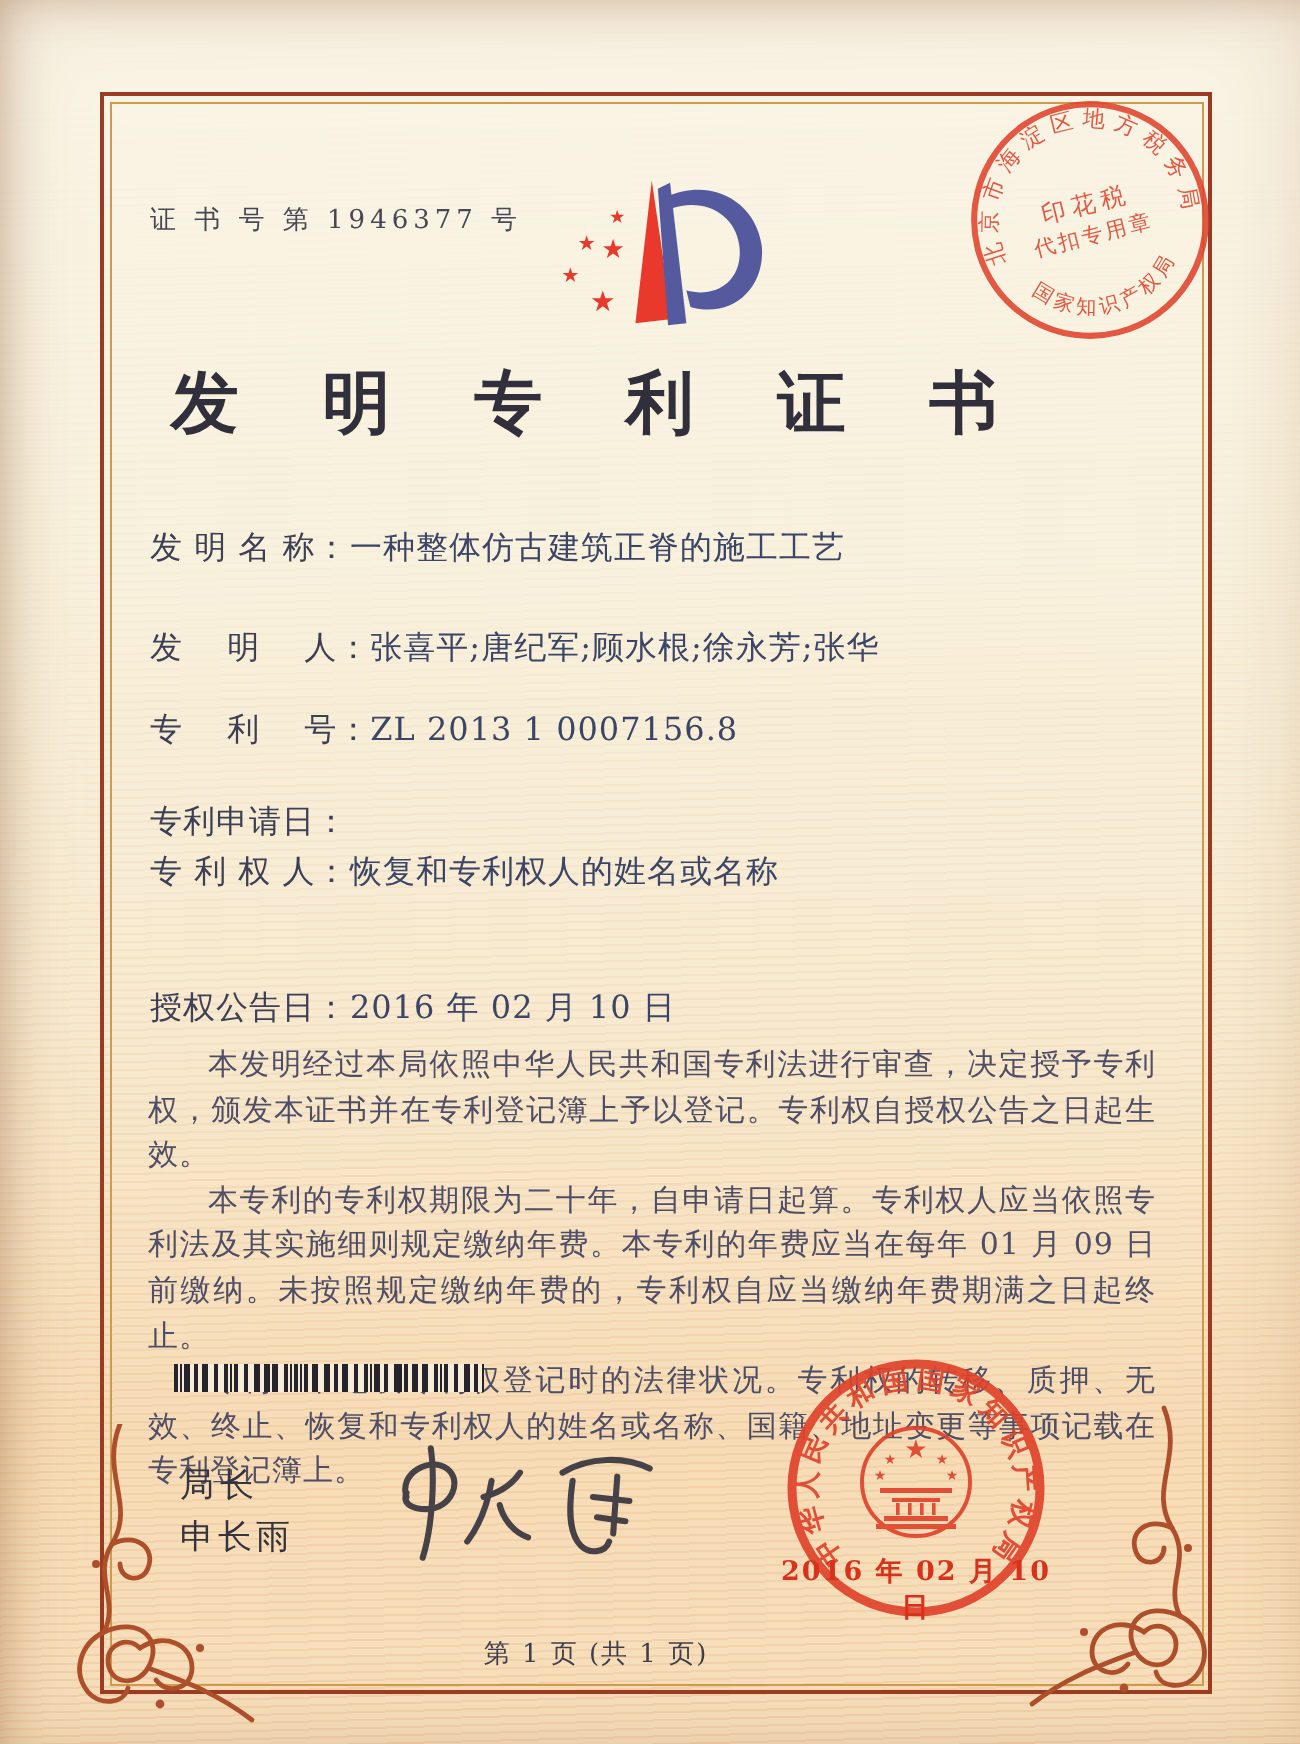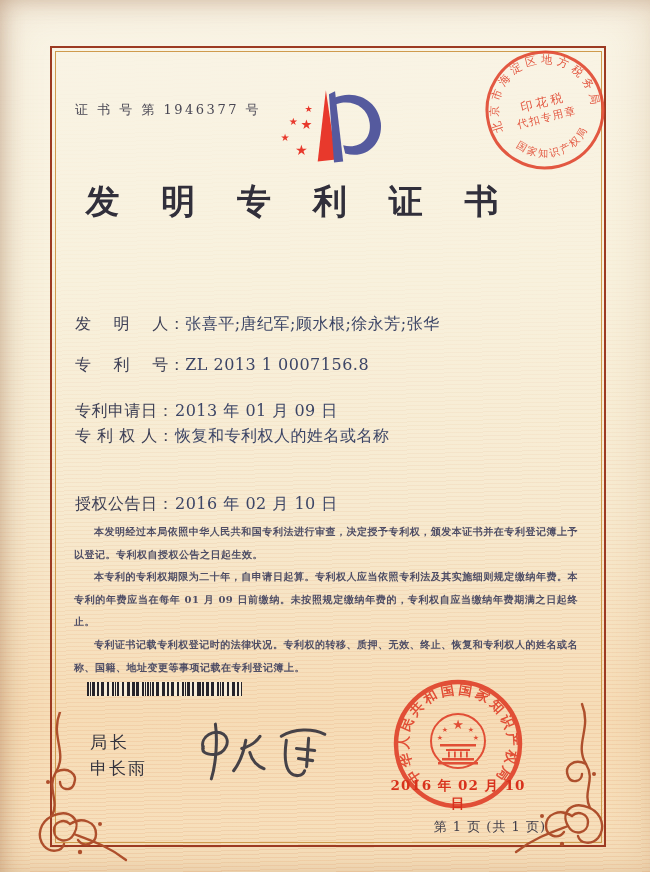--- a/index.html
+++ b/index.html
@@ -17,35 +17,35 @@
   .frame-outer{position:absolute;left:50px;top:46px;width:552px;height:797px;border:2.5px solid #9c3a22;}
   .frame-inner{position:absolute;inset:2.5px;border:1.5px solid #cf9a4c;}
   .cert-no{position:absolute;left:75px;top:101px;font-size:13px;letter-spacing:2.5px;color:#494754;}
   .logo{position:absolute;left:278px;top:88px;width:110px;height:82px;}
   .tax-stamp{position:absolute;left:482px;top:47px;width:126px;height:126px;opacity:.88;transform:rotate(-14deg);}
   .title{position:absolute;left:50px;top:179px;width:484px;margin:0;text-align:center;
     font-size:34px;font-weight:bold;letter-spacing:15px;color:#312f3b;text-indent:15px;}
   .field-row{position:absolute;left:75px;width:480px;display:flex;font-size:16px;color:#3d3f55;white-space:nowrap;}
   .f-label{flex:0 0 100px;letter-spacing:.5px;}
   .f-value{color:#3c4566;letter-spacing:.5px;}
-  .body-text{position:absolute;left:74px;top:521px;width:504px;font-size:10px;line-height:22.6px;
-    color:#4f4e66;text-align:justify;font-weight:bold;}
+  .body-text{position:absolute;left:74px;top:521px;width:504px;font-size:15px;line-height:22.6px;
+    color:#4f4e66;text-align:justify;}
   .body-text p{margin:0;text-indent:2em;letter-spacing:.5px;}
   .barcode{position:absolute;left:87px;top:682px;width:155px;height:14px;background-color:#f6ecd8;
     background-image:
       repeating-linear-gradient(90deg,#26242a 0 2px,transparent 2px 5px),
       repeating-linear-gradient(90deg,#26242a 0 1px,transparent 1px 7px),
       repeating-linear-gradient(90deg,transparent 0 3px,#26242a 3px 4px,transparent 4px 11px);}
   .director-title{position:absolute;left:90px;top:731px;font-size:17px;color:#35343e;letter-spacing:3px;}
   .director-name{position:absolute;left:90px;top:757px;font-size:17px;color:#35343e;letter-spacing:2px;}
   .signature{position:absolute;left:185px;top:716px;width:152px;height:70px;}
   .sipo-seal{position:absolute;left:392px;top:678px;width:132px;height:132px;opacity:.92;}
   .seal-date{position:absolute;left:388px;top:777px;width:140px;text-align:center;font-size:13.5px;
     color:#d8311c;letter-spacing:1px;font-weight:bold;}
-  .page-info{position:absolute;left:50px;top:818px;width:496px;text-align:right;font-size:13px;color:#403e4a;letter-spacing:1px;}
+  .page-info{position:absolute;left:50px;top:818px;width:496px;text-align:center;font-size:13px;color:#403e4a;letter-spacing:1px;}
   .flourish{position:absolute;pointer-events:none;}
   .flourish.left{left:30px;top:712px;width:100px;height:150px;}
   .flourish.right{right:38px;top:700px;width:100px;height:158px;transform:scaleX(-1);}
   .seal-text{fill:#e0432c;}
 </style>
 </head>
 <body>
 
 <div class="page">
   <div class="guilloche"></div>
@@ -107,31 +107,34 @@
     </text>
     <text class="seal-text" font-size="10" letter-spacing="2">
       <textPath href="#taxBottom" startOffset="50%" text-anchor="middle">国家知识产权局</textPath>
     </text>
     <text class="seal-text" x="62" y="58" font-size="12" letter-spacing="3" text-anchor="middle">印花税</text>
     <text class="seal-text" x="62" y="73" font-size="10.5" letter-spacing="1.5" text-anchor="middle">代扣专用章</text>
   </svg>
 
   <h1 class="title">发 明 专 利 证 书</h1>
 
+  <div class="field-row" style="top:264px">
+    <span class="f-label">发 明 名 称：</span>
+    <span class="f-value">一种整体仿古建筑正脊的施工工艺</span>
+  </div>
   <div class="field-row" style="top:314px">
     <span class="f-label">发　 明　 人：</span>
     <span class="f-value">张喜平;唐纪军;顾水根;徐永芳;张华</span>
   </div>
   <div class="field-row" style="top:355px">
     <span class="f-label">专　 利　 号：</span>
     <span class="f-value">ZL 2013 1 0007156.8</span>
   </div>
   <div class="field-row" style="top:401px">
     <span class="f-label">专利申请日：</span>
-    <span class="f-value">2013 年 01 月 09 日</span>
   </div>
   <div class="field-row" style="top:426px">
     <span class="f-label">专 利 权 人：</span>
     <span class="f-value">恢复和专利权人的姓名或名称</span>
   </div>
   <div class="field-row" style="top:494px">
     <span class="f-label">授权公告日：</span>
     <span class="f-value">2016 年 02 月 10 日</span>
   </div>
 

